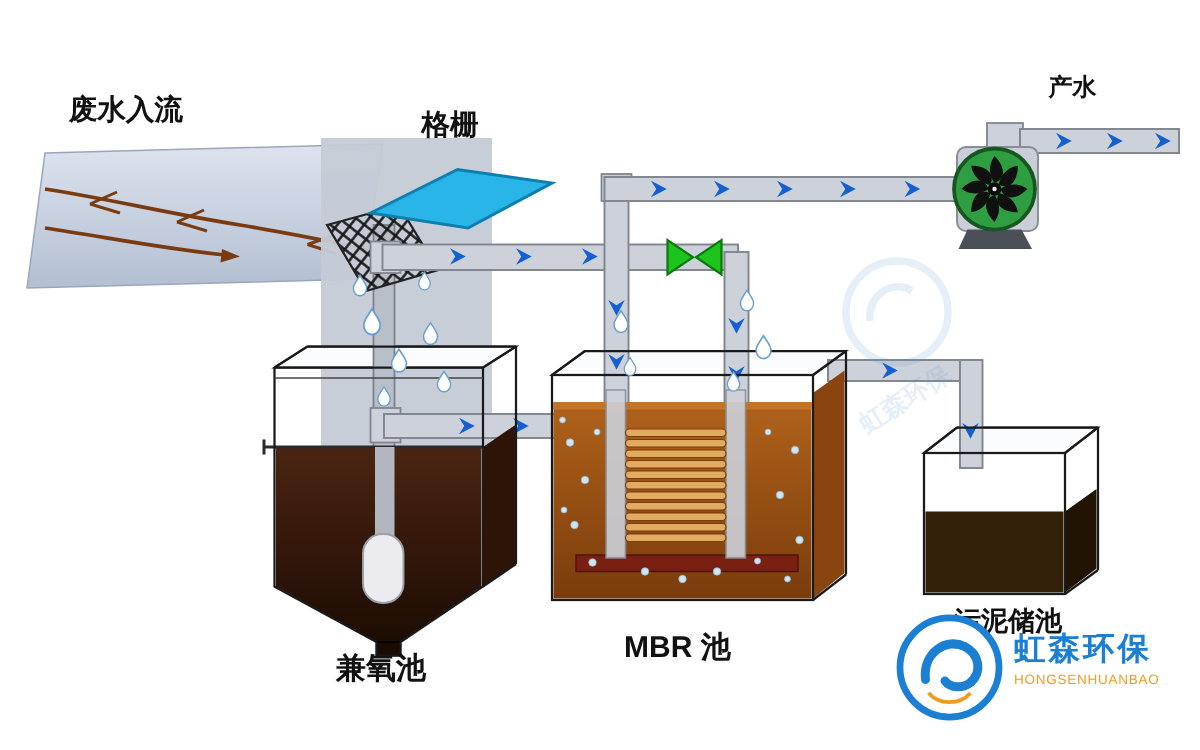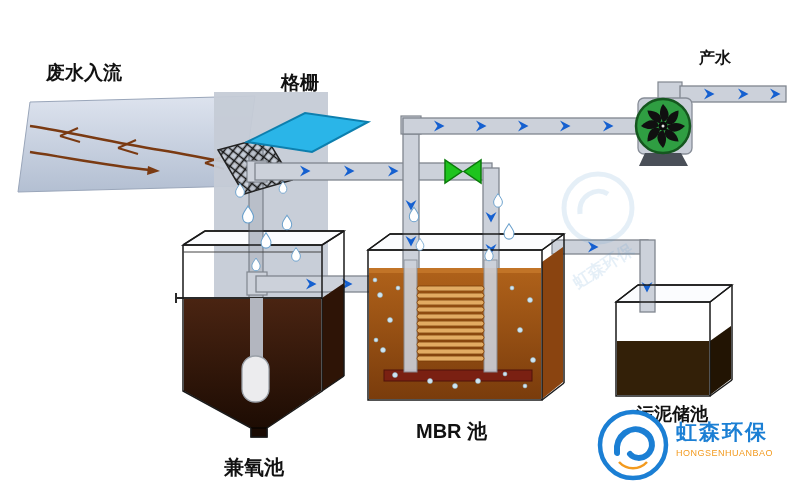--- a/index.html
+++ b/index.html
@@ -3,21 +3,21 @@
 <meta charset="utf-8">
 <style>
   html,body{margin:0;padding:0;background:#fff;}
   #stage{position:relative;width:800px;height:500px;background:#ffffff;overflow:hidden;
          font-family:"Liberation Sans","DejaVu Sans",sans-serif;}
   #diagram-svg{position:absolute;left:0;top:0;}
   .lbl{position:absolute;color:#111;font-weight:bold;white-space:nowrap;}
   .lbl-inflow{left:46px;top:60px;font-size:19px;}
   .lbl-screen{left:281px;top:70px;font-size:19px;font-family:Liberation Serif, serif;}
   .lbl-product{left:699px;top:48px;font-size:16px;}
-  .lbl-anoxic{left:224px;top:454px;font-size:20px;text-align:center;}
+  .lbl-anoxic{left:224px;top:432px;font-size:20px;text-align:center;}
   .lbl-mbr{left:416px;top:418px;font-size:20px;text-align:right;}
   .lbl-sludge{left:636px;top:402px;font-size:18px;z-index:1;}
   #logo-mark{position:absolute;left:592px;top:404px;z-index:2;}
   .logo-cn{position:absolute;left:676px;top:418px;z-index:2;font-size:21px;font-weight:bold;
            color:#1b7fd4;letter-spacing:2px;}
   .logo-en{position:absolute;left:676px;top:448px;z-index:2;font-size:9px;font-weight:normal;
            color:#f39a1e;letter-spacing:0.5px;}
 </style>
 </head>
 <body>

